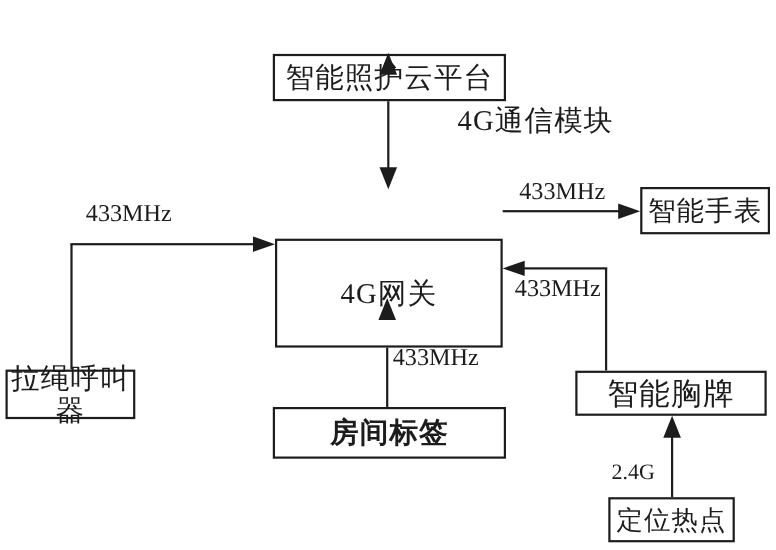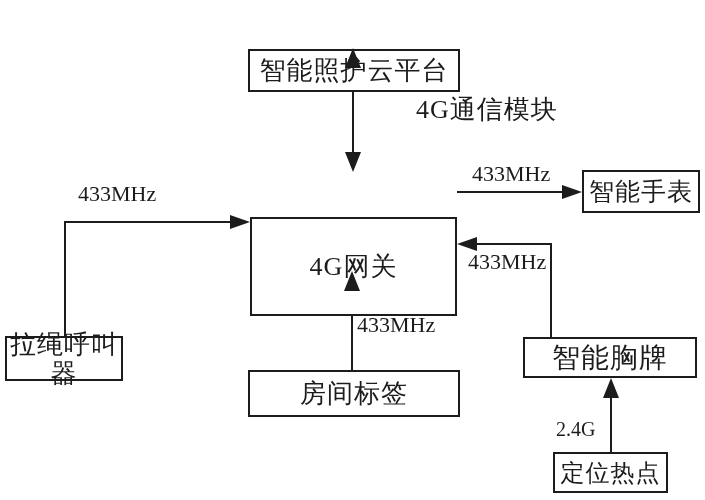--- a/index.html
+++ b/index.html
@@ -28,21 +28,21 @@
     letter-spacing: 1px;
     box-sizing: border-box;
     z-index: 2;
   }
   .node .lbl { display: block; }
   
   #node-cloud   { left: 248px; top: 5px;   width: 212px; height: 43px; margin-top: 44px; }
   #node-gateway { left: 250px; top: 172px; width: 207px; height: 99px; margin-top: 45px; }
   #node-watch   { left: 582px; top: 170px; width: 118px; height: 43px; font-size: 25px; }
   #node-pullcord{ left: 5px;   top: 336px; width: 118px; height: 45px; overflow: visible; line-height: 29px; }
-  #node-roomtag { left: 248px; top: 370px; width: 212px; height: 47px; }
+  #node-roomtag { left: 248px; top: 370px; width: 212px; height: 47px; font-weight: bold; }
   #node-badge   { left: 523px; top: 337px; width: 174px; height: 41px; font-size: 28px; }
   #node-hotspot { left: 553px; top: 452px; width: 115px; height: 41px; font-size: 24px; }
 
   .edge-line {
     position: absolute;
     background: #1c1c1c;
     z-index: 1;
   }
   .arrowhead {
     position: absolute;

